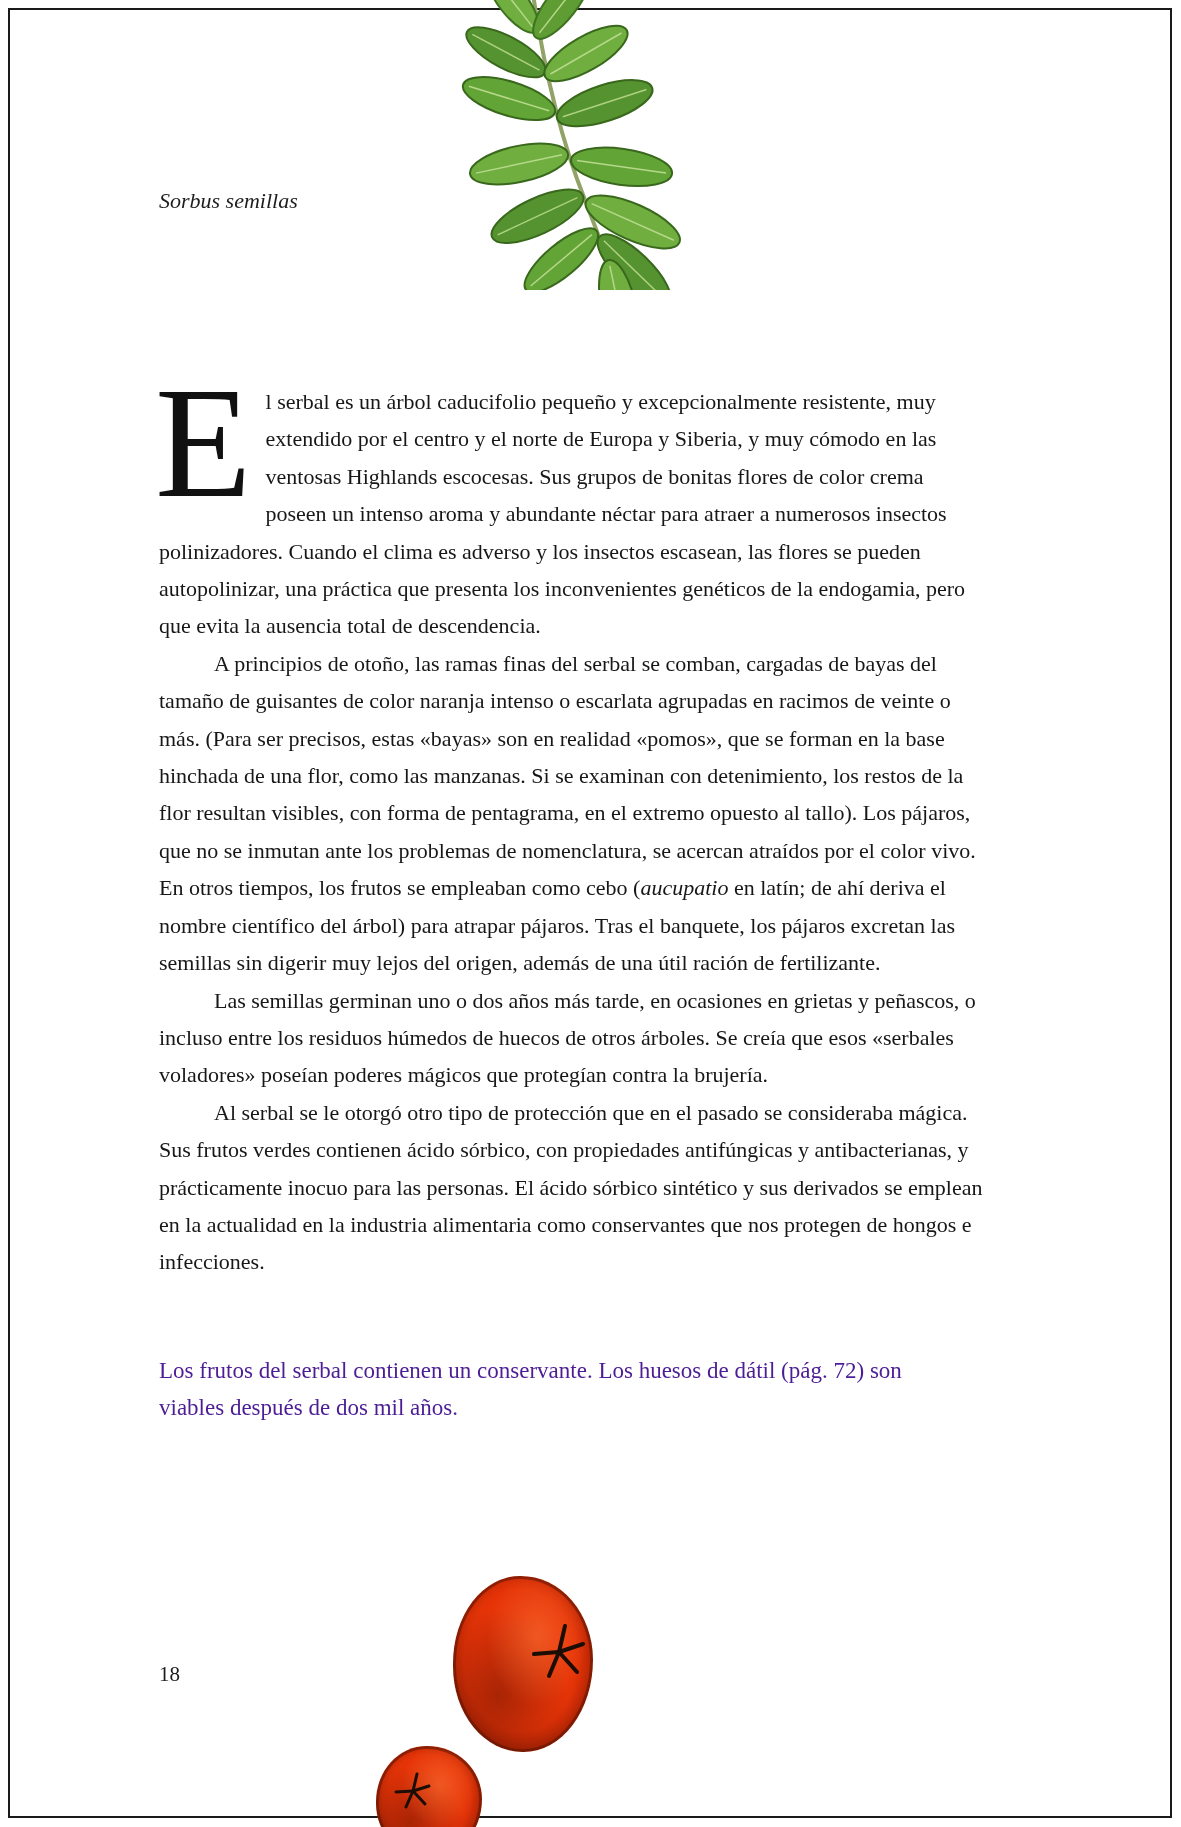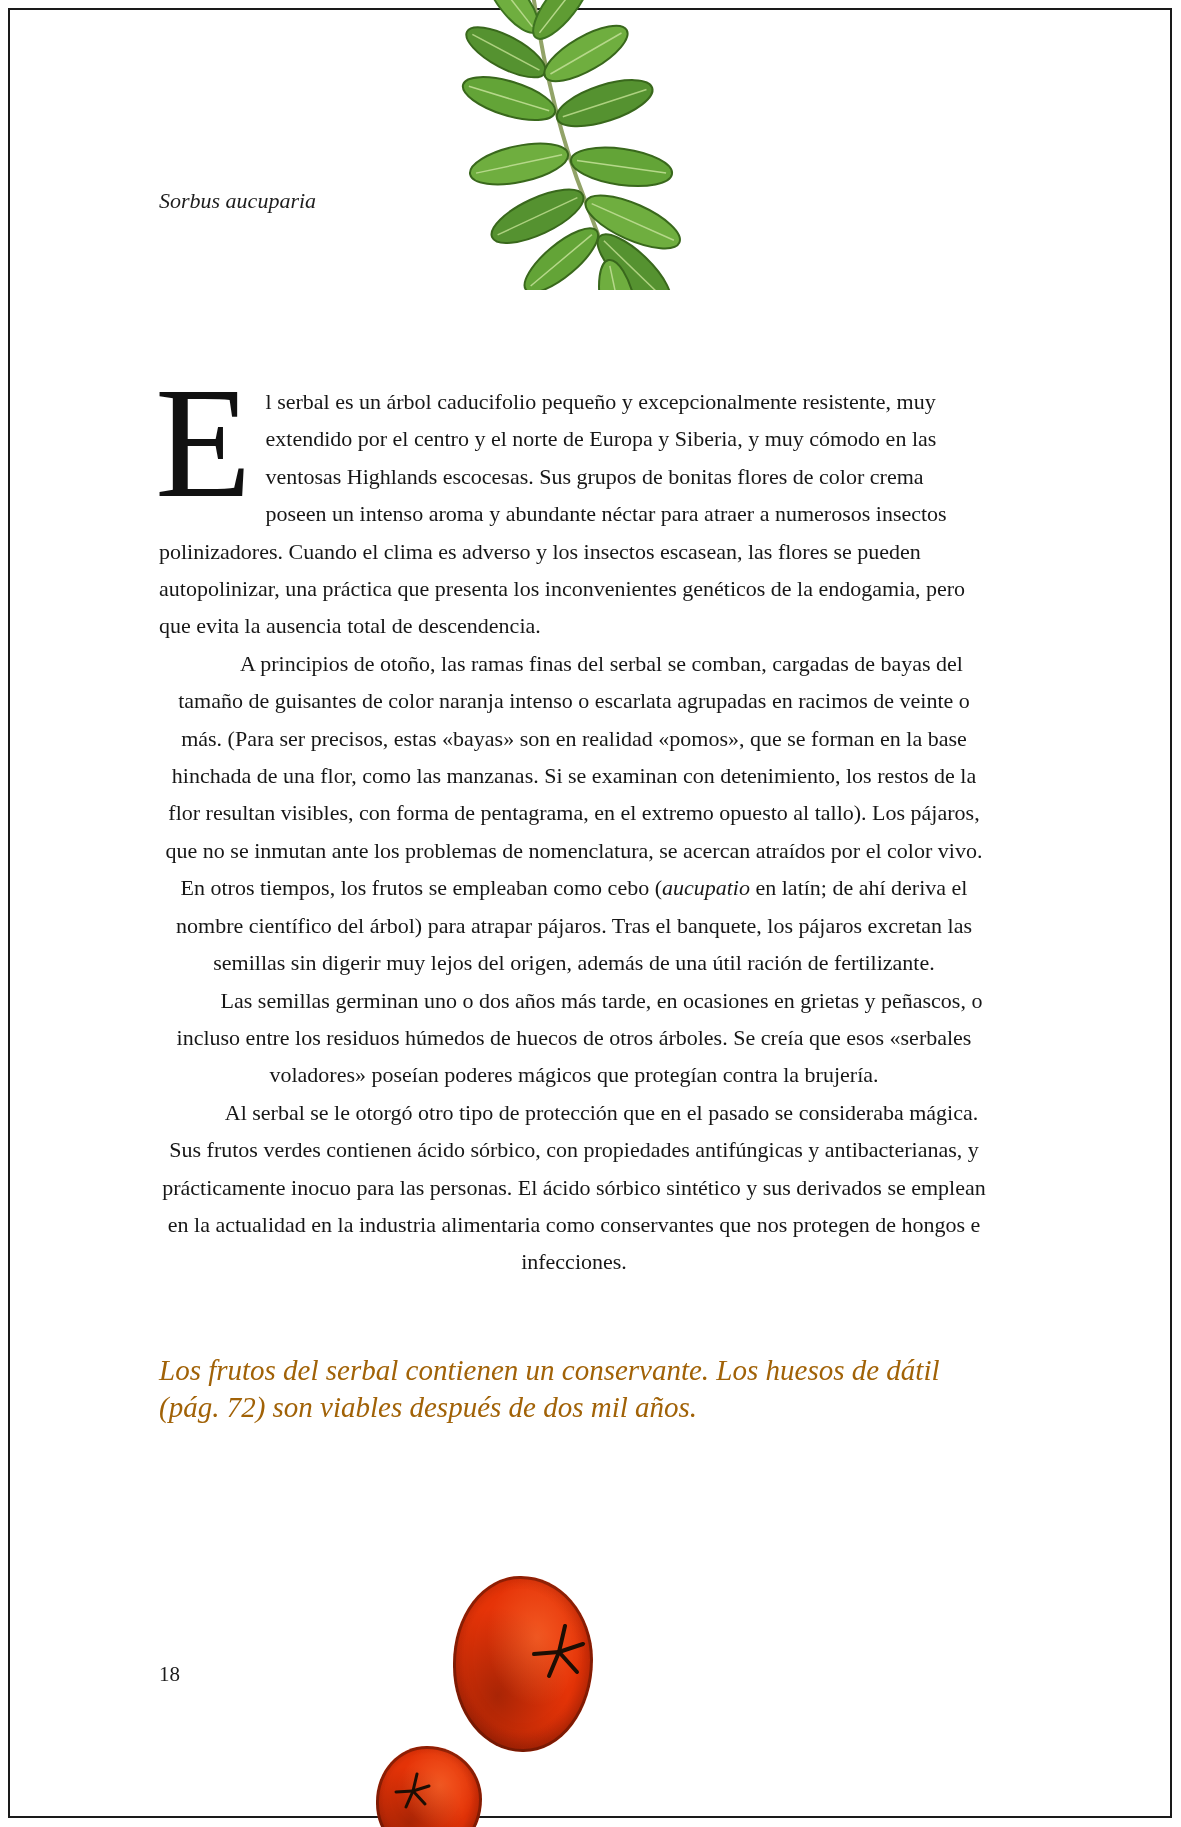--- a/index.html
+++ b/index.html
@@ -21,28 +21,28 @@
     margin-top:22px;font-size:46px;letter-spacing:0px;color:#161616;line-height:1.05;
   }
   .latin-name{
     margin-top:28px;font-style:italic;font-size:22px;color:#1d1d1d;
   }
   .article-body{
     position:absolute;left:159px;top:383px;width:830px;z-index:3;
     font-size:22px;line-height:37.4px;color:#171717;
   }
   .article-body p{margin:0;}
-  .article-body p.indent{text-indent:55px;text-align:center;}
+  .article-body p.indent{text-indent:55px;}
   .drop-cap{
     float:left;font-size:158px;line-height:108px;
     padding:6px 14px 0 0;margin-left:-4px;color:#111;
   }
   .caption{
     position:absolute;left:159px;top:1352px;width:800px;z-index:3;
-    font-style:italic;font-size:29px;line-height:37px;color:#a16207;
+    font-size:23px;line-height:37px;color:#4c1d95;
   }
   .page-number{
     position:absolute;left:159px;top:1662px;font-size:21px;z-index:3;color:#1b1b1b;
   }
   .berry{
     position:absolute;z-index:4;
   }
   .berry-shape{
     width:100%;height:100%;
     border-radius:48% 52% 50% 50% / 50% 48% 53% 49%;
@@ -126,21 +126,21 @@
 
       <g transform="translate(224,262) rotate(78)">
           <ellipse cx="45" rx="47" ry="17" fill="#6fae3f" stroke="#39681c" stroke-width="2"></ellipse>
           <line x1="4" y1="0" x2="86" y2="0" stroke="#b6d88a" stroke-width="1.5"></line>
         </g>
     </g>
   </svg>
 </div>
 
 <div class="header-block">
-  <div class="latin-name">Sorbus aucuparia</div>
+  <div class="latin-name">Sorbus semillas</div>
 </div>
 
 <div class="article-body">
     <p><span class="drop-cap">E</span><span>l serbal es un árbol caducifolio pequeño y excepcionalmente resistente, muy extendido por el centro y el norte de Europa y Siberia, y muy cómodo en las ventosas Highlands escocesas. Sus grupos de bonitas flores de color crema poseen un intenso aroma y abundante néctar para atraer a numerosos insectos polinizadores. Cuando el clima es adverso y los insectos escasean, las flores se pueden autopolinizar, una práctica que presenta los inconvenientes genéticos de la endogamia, pero que evita la ausencia total de descendencia.</span></p>
     <p class="indent"><span>A principios de otoño, las ramas finas del serbal se comban, cargadas de bayas del tamaño de guisantes de color naranja intenso o escarlata agrupadas en racimos de veinte o más. (Para ser precisos, estas «bayas» son en realidad «pomos», que se forman en la base hinchada de una flor, como las manzanas. Si se examinan con detenimiento, los restos de la flor resultan visibles, con forma de pentagrama, en el extremo opuesto al tallo). Los pájaros, que no se inmutan ante los problemas de nomenclatura, se acercan atraídos por el color vivo. En otros tiempos, los frutos se empleaban como cebo (</span><em>aucupatio</em><span> en latín; de ahí deriva el nombre científico del árbol) para atrapar pájaros. Tras el banquete, los pájaros excretan las semillas sin digerir muy lejos del origen, además de una útil ración de fertilizante.</span></p>
     <p class="indent"><span>Las semillas germinan uno o dos años más tarde, en ocasiones en grietas y peñascos, o incluso entre los residuos húmedos de huecos de otros árboles. Se creía que esos «serbales voladores» poseían poderes mágicos que protegían contra la brujería.</span></p>
     <p class="indent"><span>Al serbal se le otorgó otro tipo de protección que en el pasado se consideraba mágica. Sus frutos verdes contienen ácido sórbico, con propiedades antifúngicas y antibacterianas, y prácticamente inocuo para las personas. El ácido sórbico sintético y sus derivados se emplean en la actualidad en la industria alimentaria como conservantes que nos protegen de hongos e infecciones.</span></p>
   </div>
 
 <div class="caption">Los frutos del serbal contienen un conservante. Los huesos de dátil (pág. 72) son viables después de dos mil años.</div>

